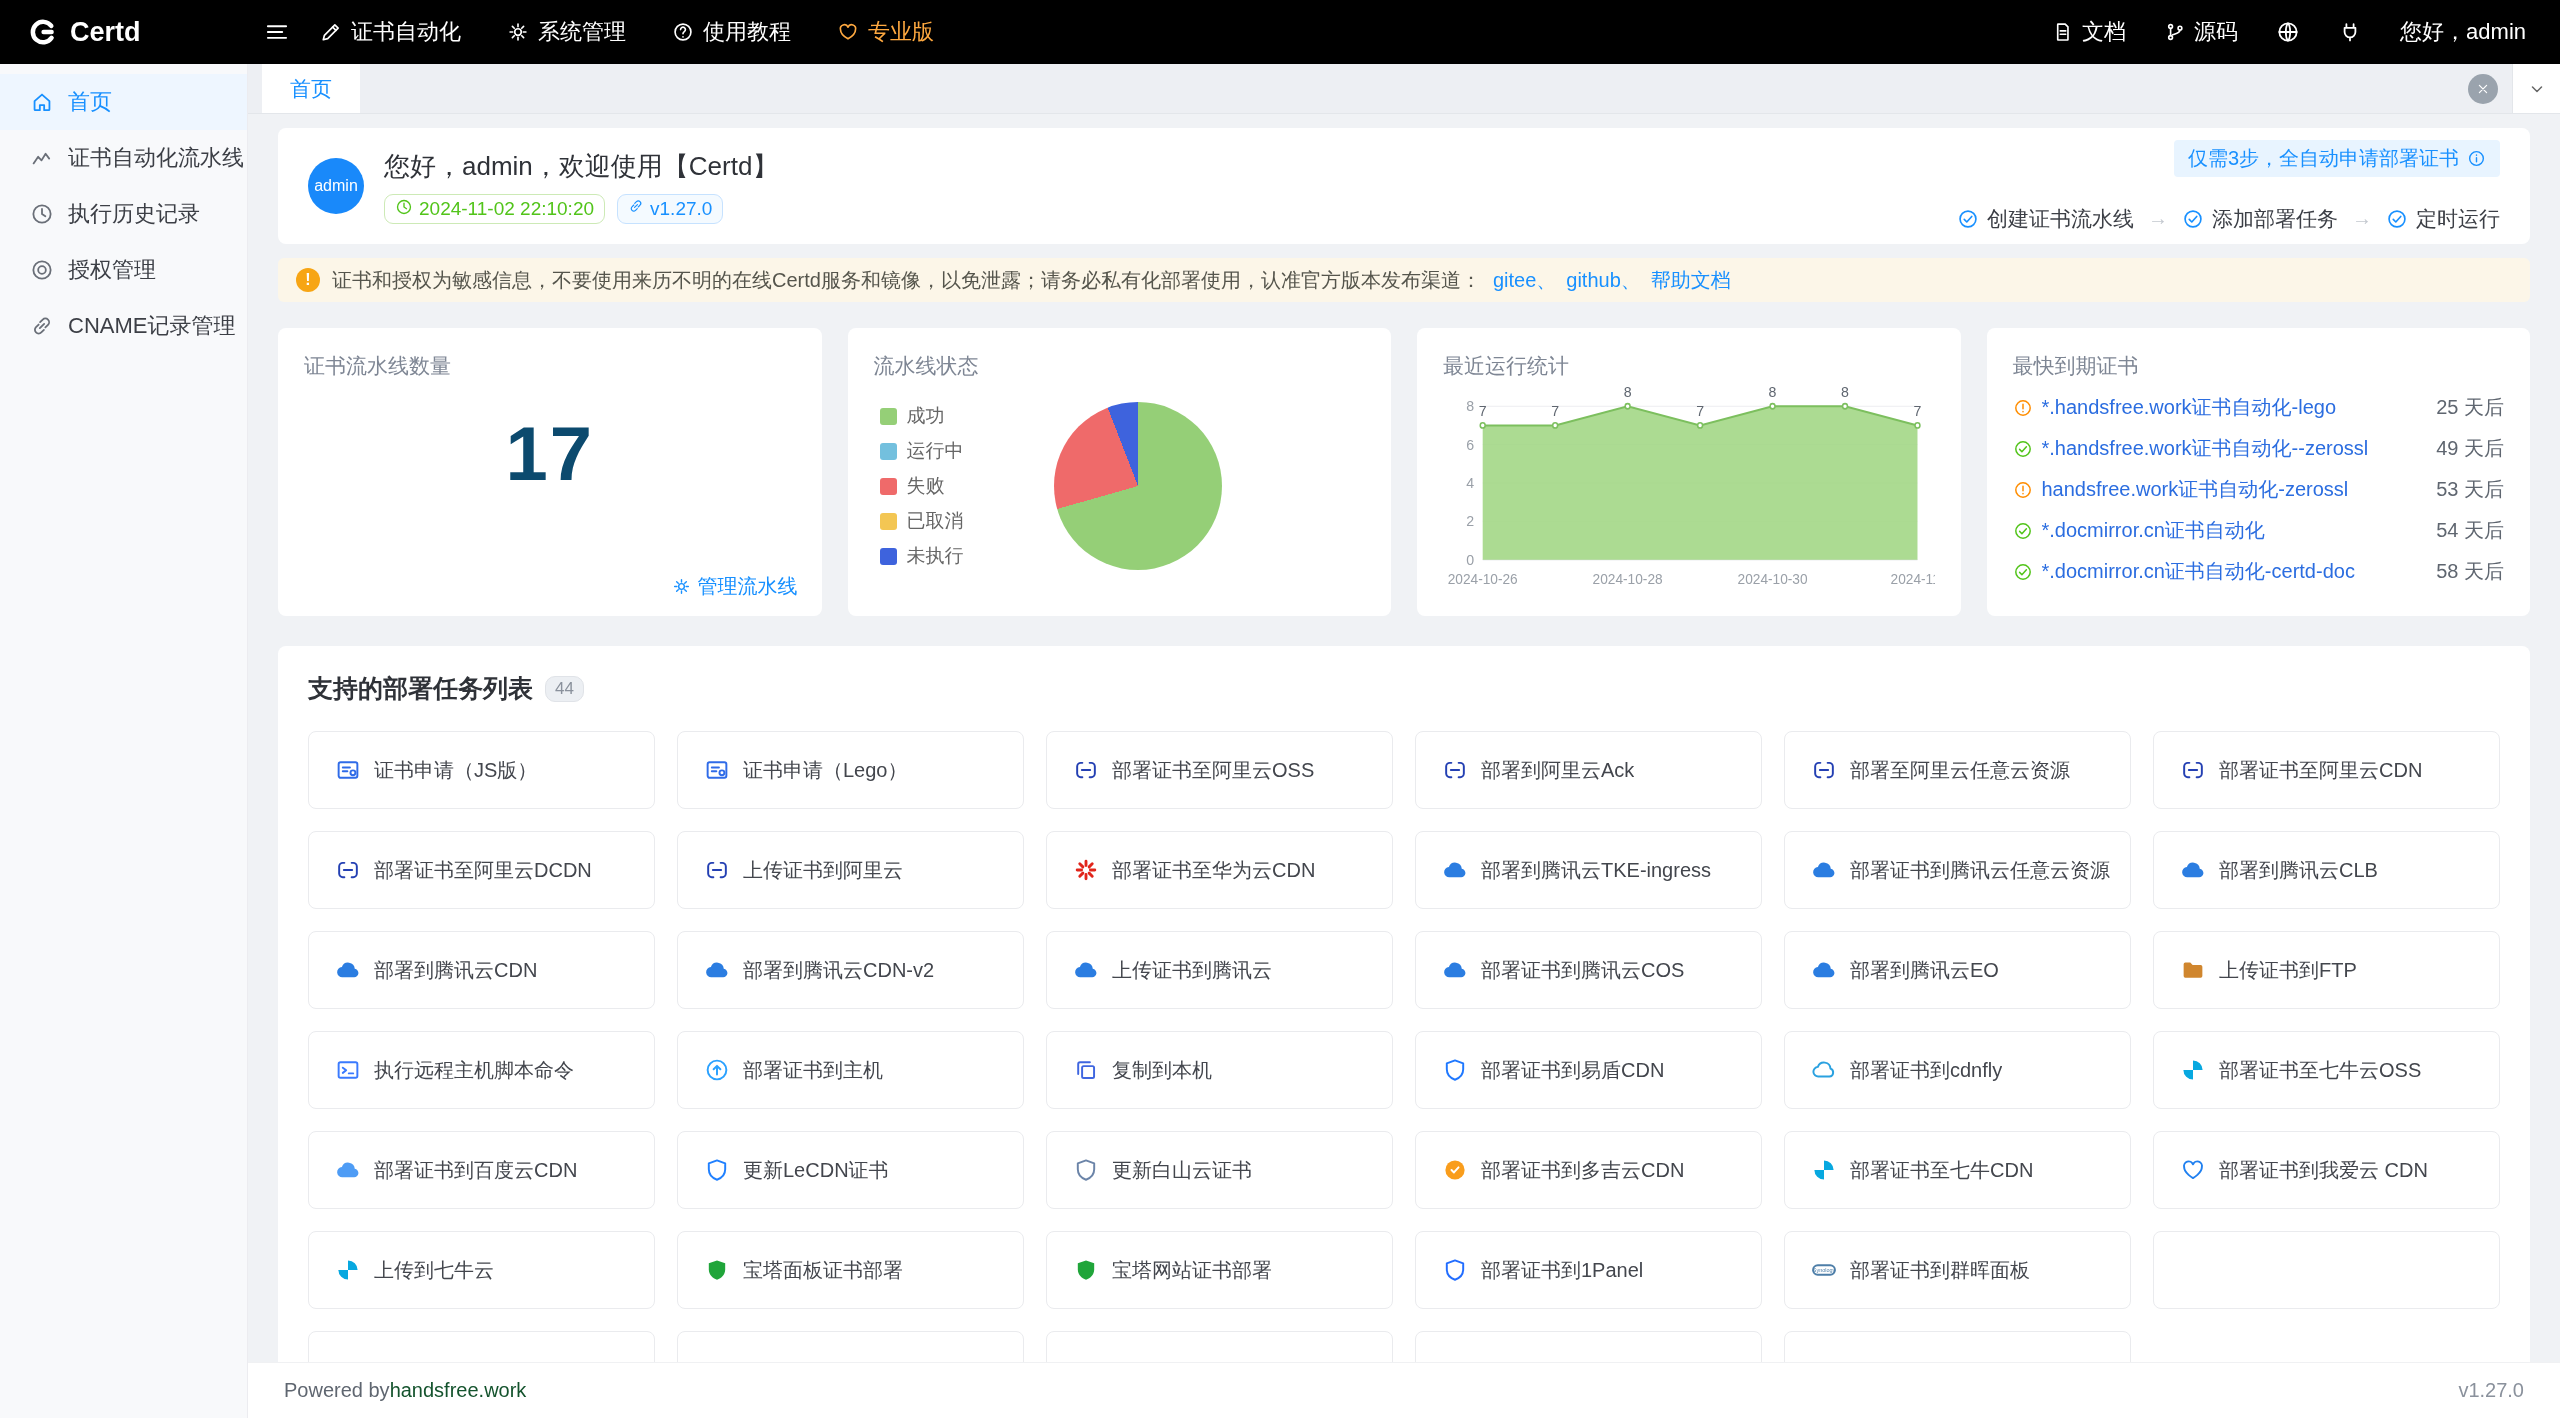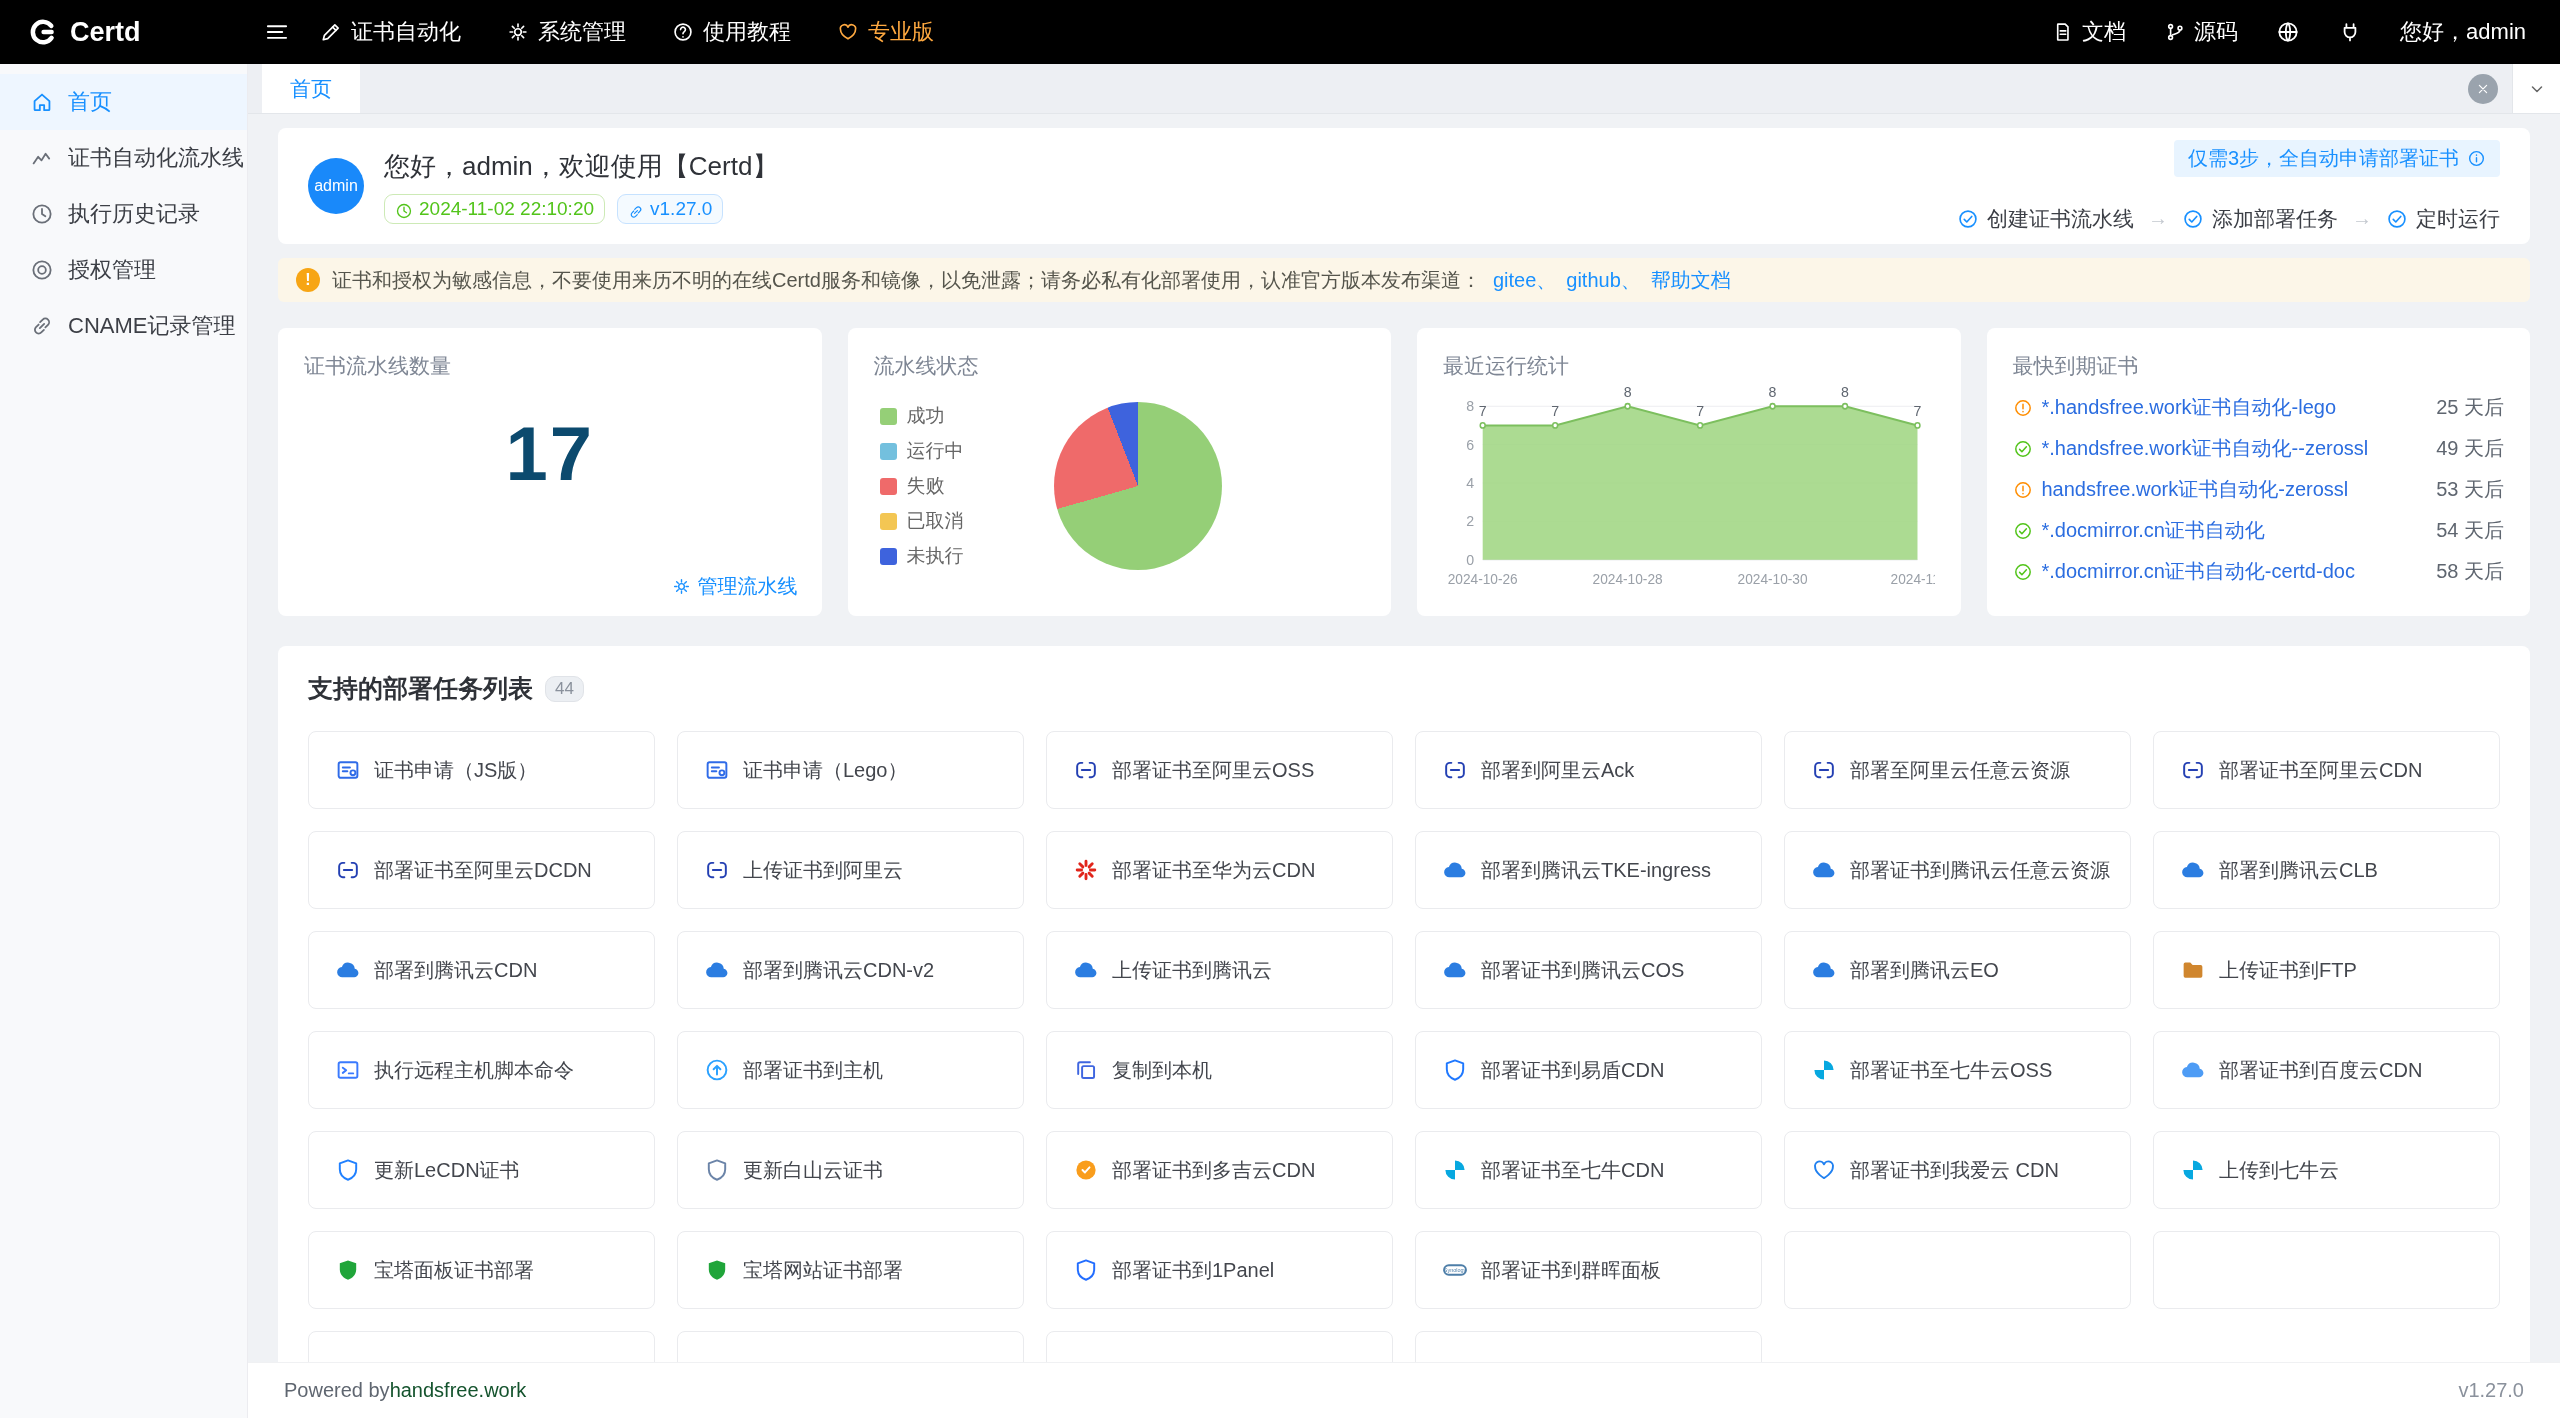--- a/index.html
+++ b/index.html
@@ -36,21 +36,21 @@
 
   .content { height:1248px; padding:14px 30px 0; display:flex; flex-direction:column; overflow:hidden; }
   .panel { background:#fff; border-radius:8px; }
 
   
   .welcome { height:116px; display:flex; justify-content:space-between; align-items:center; padding:0 30px; flex:none; }
   .welcome-left { display:flex; align-items:center; gap:20px; }
   .avatar { width:56px; height:56px; border-radius:50%; background:#1989fa; color:#fff; font-size:16px; display:flex; align-items:center; justify-content:center; flex:none; }
   .greeting { font-size:26px; color:#2f3238; }
   .badge-row { display:flex; gap:12px; margin-top:10px; }
-  .badge { display:inline-flex; align-items:flex-end; gap:6px; font-size:19px; padding:3px 10px; border-radius:9px; }
+  .badge { display:inline-flex; align-items:flex-start; gap:6px; font-size:19px; padding:3px 10px; border-radius:9px; }
   .badge.date { color:#52c41a; border:1px solid #cdeab6; background:#fff; }
   .badge.ver { color:#1890ff; border:1px solid #c6e2ff; background:#f4faff; }
   .welcome-right { display:flex; flex-direction:column; align-items:flex-end; gap:28px; }
   .promo { background:#e8f4ff; color:#1890ff; font-size:20px; padding:5px 14px; border-radius:4px; display:inline-flex; gap:8px; align-items:center; cursor:pointer; }
   .steps { display:flex; align-items:center; gap:14px; font-size:21px; color:#3c3f46; }
   .step { display:inline-flex; align-items:center; gap:8px; }
   .step-arrow { color:#c3c8cf; font-size:20px; }
 
   
   .notice { flex:none; margin-top:14px; height:44px; background:#fcf6e8; border-radius:6px; display:flex; align-items:center; gap:12px; padding:0 18px; font-size:20px; color:#55554c; }
@@ -669,20 +669,28 @@
               </div>
               <div class="task-item">
                 <span class="icon" style="color:#1f78ff">
                   <svg viewBox="0 0 20 20" width="26" height="26" fill="none" stroke="currentColor" stroke-width="1.5" stroke-linecap="round" stroke-linejoin="round">
                     <path d="M10 2.6l6.3 2.3v4.6c0 3.9-2.6 6.7-6.3 8-3.7-1.3-6.3-4.1-6.3-8V4.9z"></path>
                   </svg>
                 </span>
                 <span class="task-label">部署证书到易盾CDN</span>
               </div>
               <div class="task-item">
+                <span class="icon" style="color:#2aa1e0">
+                  <svg viewBox="0 0 20 20" width="26" height="26" fill="none" stroke="currentColor" stroke-width="1.5" stroke-linecap="round" stroke-linejoin="round">
+                    <path d="M5.8 15a3.7 3.7 0 01-.5-7.4A5 5 0 0115 9a3.1 3.1 0 01-.8 6z"></path>
+                  </svg>
+                </span>
+                <span class="task-label">部署证书到cdnfly</span>
+              </div>
+              <div class="task-item">
                 <span class="icon" style="color:#07a8e0">
                   <svg viewBox="0 0 20 20" width="26" height="26" fill="none" stroke="currentColor" stroke-width="1.5" stroke-linecap="round" stroke-linejoin="round">
                     <path fill="currentColor" stroke="none" d="M10 10V2.6A7.4 7.4 0 0117.4 10zM10 10v7.4A7.4 7.4 0 012.6 10z"></path>
                   </svg>
                 </span>
                 <span class="task-label">部署证书至七牛云OSS</span>
               </div>
               <div class="task-item">
                 <span class="icon" style="color:#4e9cf5">
                   <svg viewBox="0 0 20 20" width="26" height="26" fill="none" stroke="currentColor" stroke-width="1.5" stroke-linecap="round" stroke-linejoin="round">

